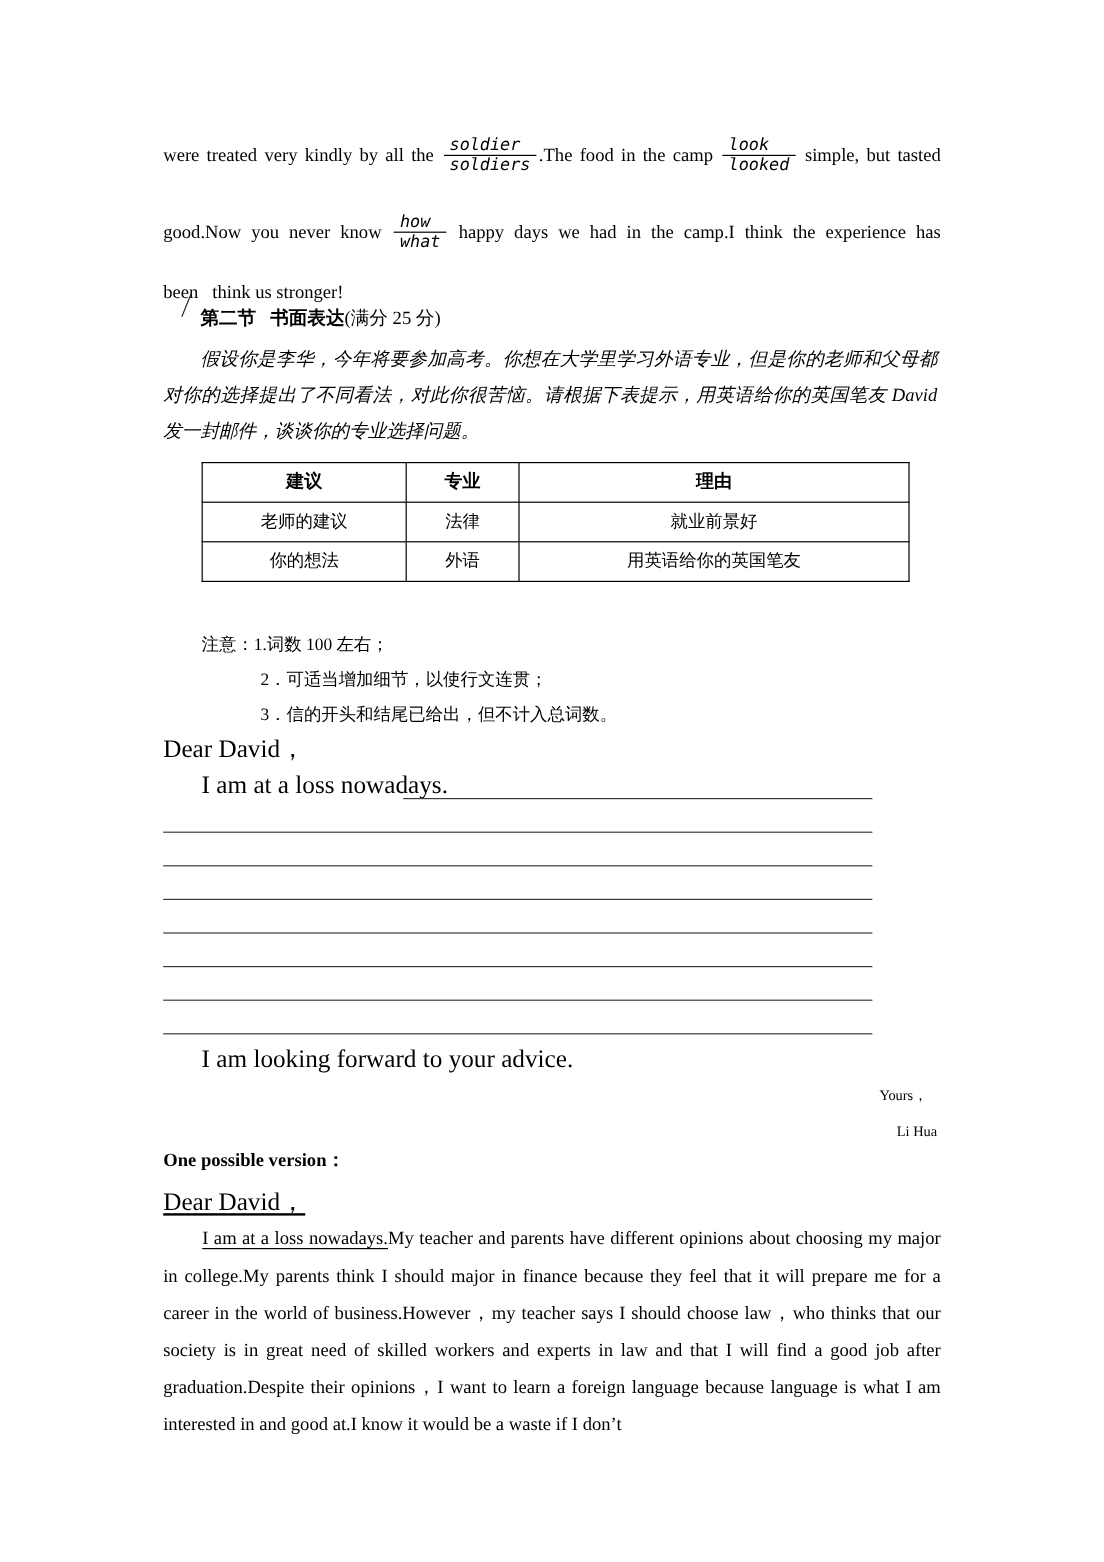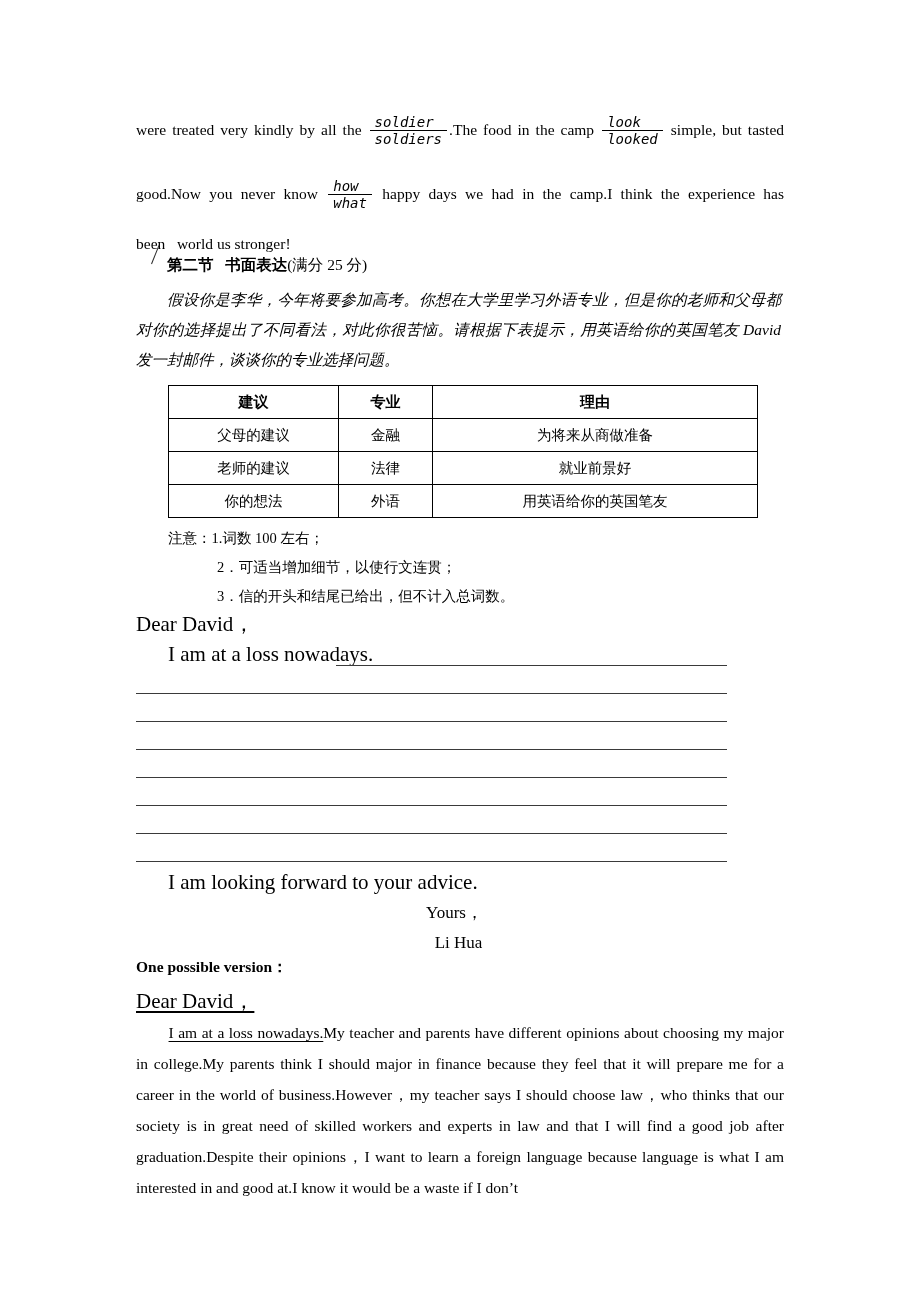--- a/index.html
+++ b/index.html
@@ -126,21 +126,21 @@
 
   
   .ruled {
     position: absolute;
     height: 1px;
     background: #3a3a3a;
   }
 
   .letterline { font-size: 21px; line-height: 28px; margin: 0; }
 
-  .sig { font-size: 17px; line-height: 30px; margin: 0; text-align: center; }
+  .sig { font-size: 12px; line-height: 30px; margin: 0; text-align: right; }
 
   .bold-label { font-size: 15.5px; font-weight: bold; margin: 0; }
 
   .ul { text-decoration: underline; text-underline-offset: 3px; }
 
   .gapword { letter-spacing: 0px; }
 </style>
 </head>
 <body>
 
@@ -164,21 +164,21 @@
       <span>good.Now you never know</span>
       <span class="frac">
         <span class="num">how</span>
         <span class="den">what</span>
       </span>
       <span>happy days we had in the camp.I think the experience has</span>
     </p>
 
     <p class="cloze last" style="margin-top:6px;">
       <span class="strike-word"><span>been</span><span class="slash"></span></span>
-      &nbsp;&nbsp;<span>world us stronger!</span>
+      &nbsp;&nbsp;<span>think us stronger!</span>
     </p>
   </div>
 
   <div class="block" style="top:255px;">
     <p class="sec-head">
       <span>第二节</span>&nbsp;&nbsp;&nbsp;<span>书面表达</span><span class="light">(满分 25 分)</span>
     </p>
   </div>
 
   <div class="block" style="top:285px;">
@@ -192,25 +192,20 @@
           <col class="c2">
           <col class="c3">
         </colgroup>
       <tbody>
         <tr>
           <td class="hcell">建议</td>
           <td class="hcell">专业</td>
           <td class="hcell">理由</td>
         </tr>
         <tr>
-          <td>父母的建议</td>
-          <td>金融</td>
-          <td>为将来从商做准备</td>
-        </tr>
-        <tr>
           <td>老师的建议</td>
           <td>法律</td>
           <td>就业前景好</td>
         </tr>
         <tr>
           <td>你的想法</td>
           <td>外语</td>
           <td>用英语给你的英国笔友</td>
         </tr>
       </tbody>

